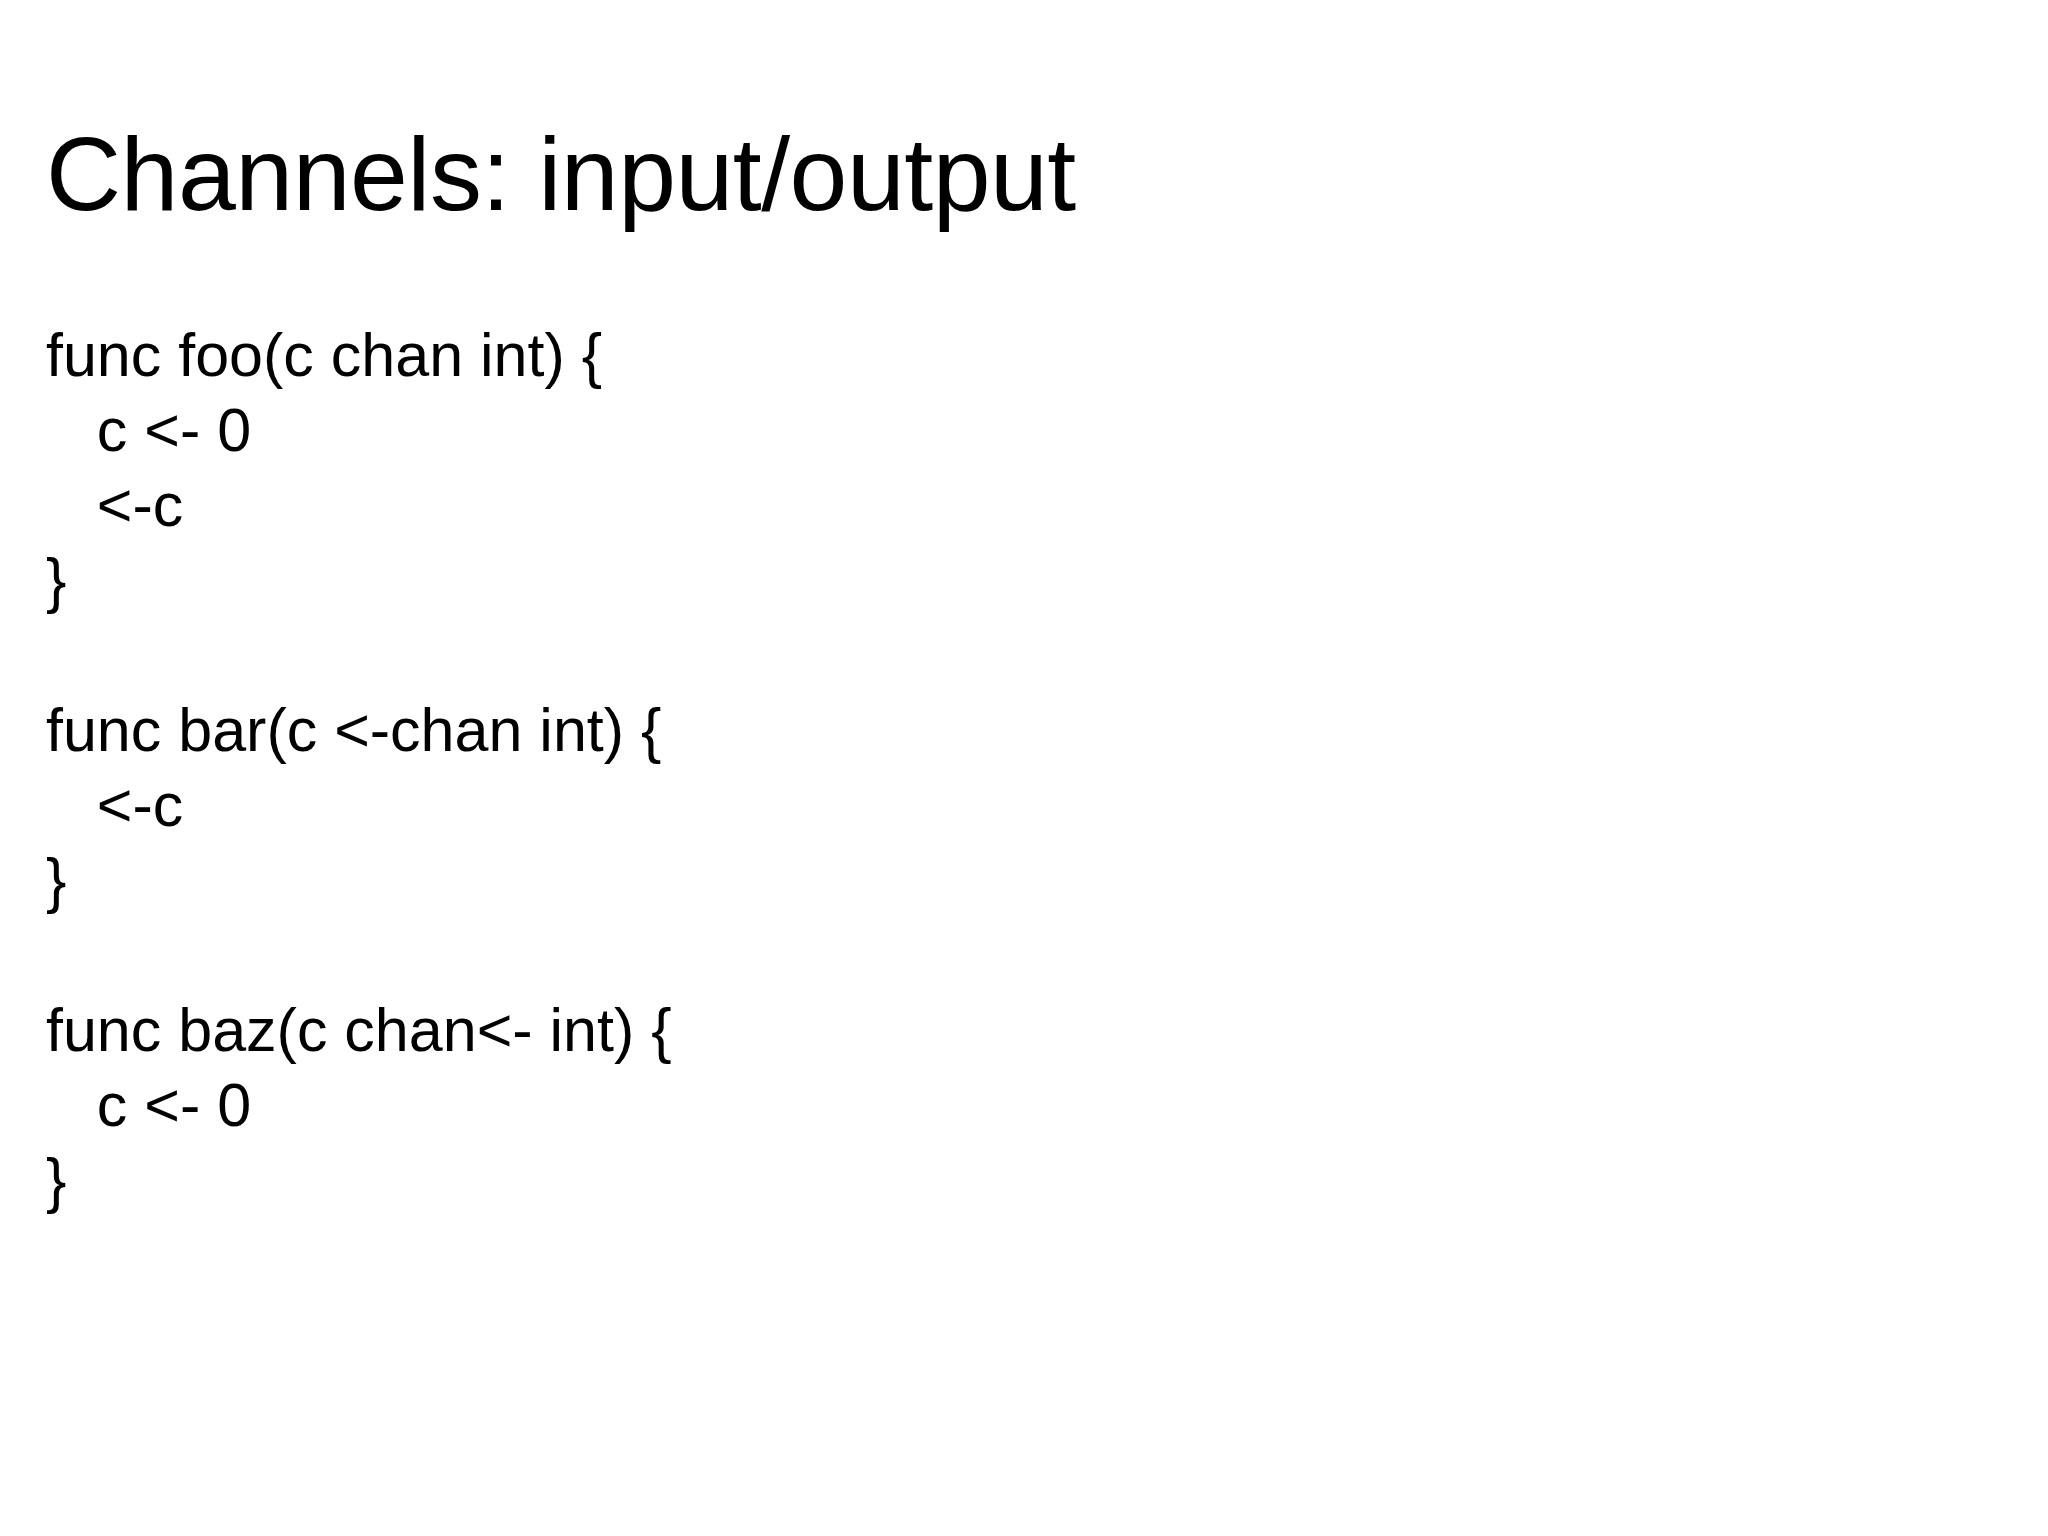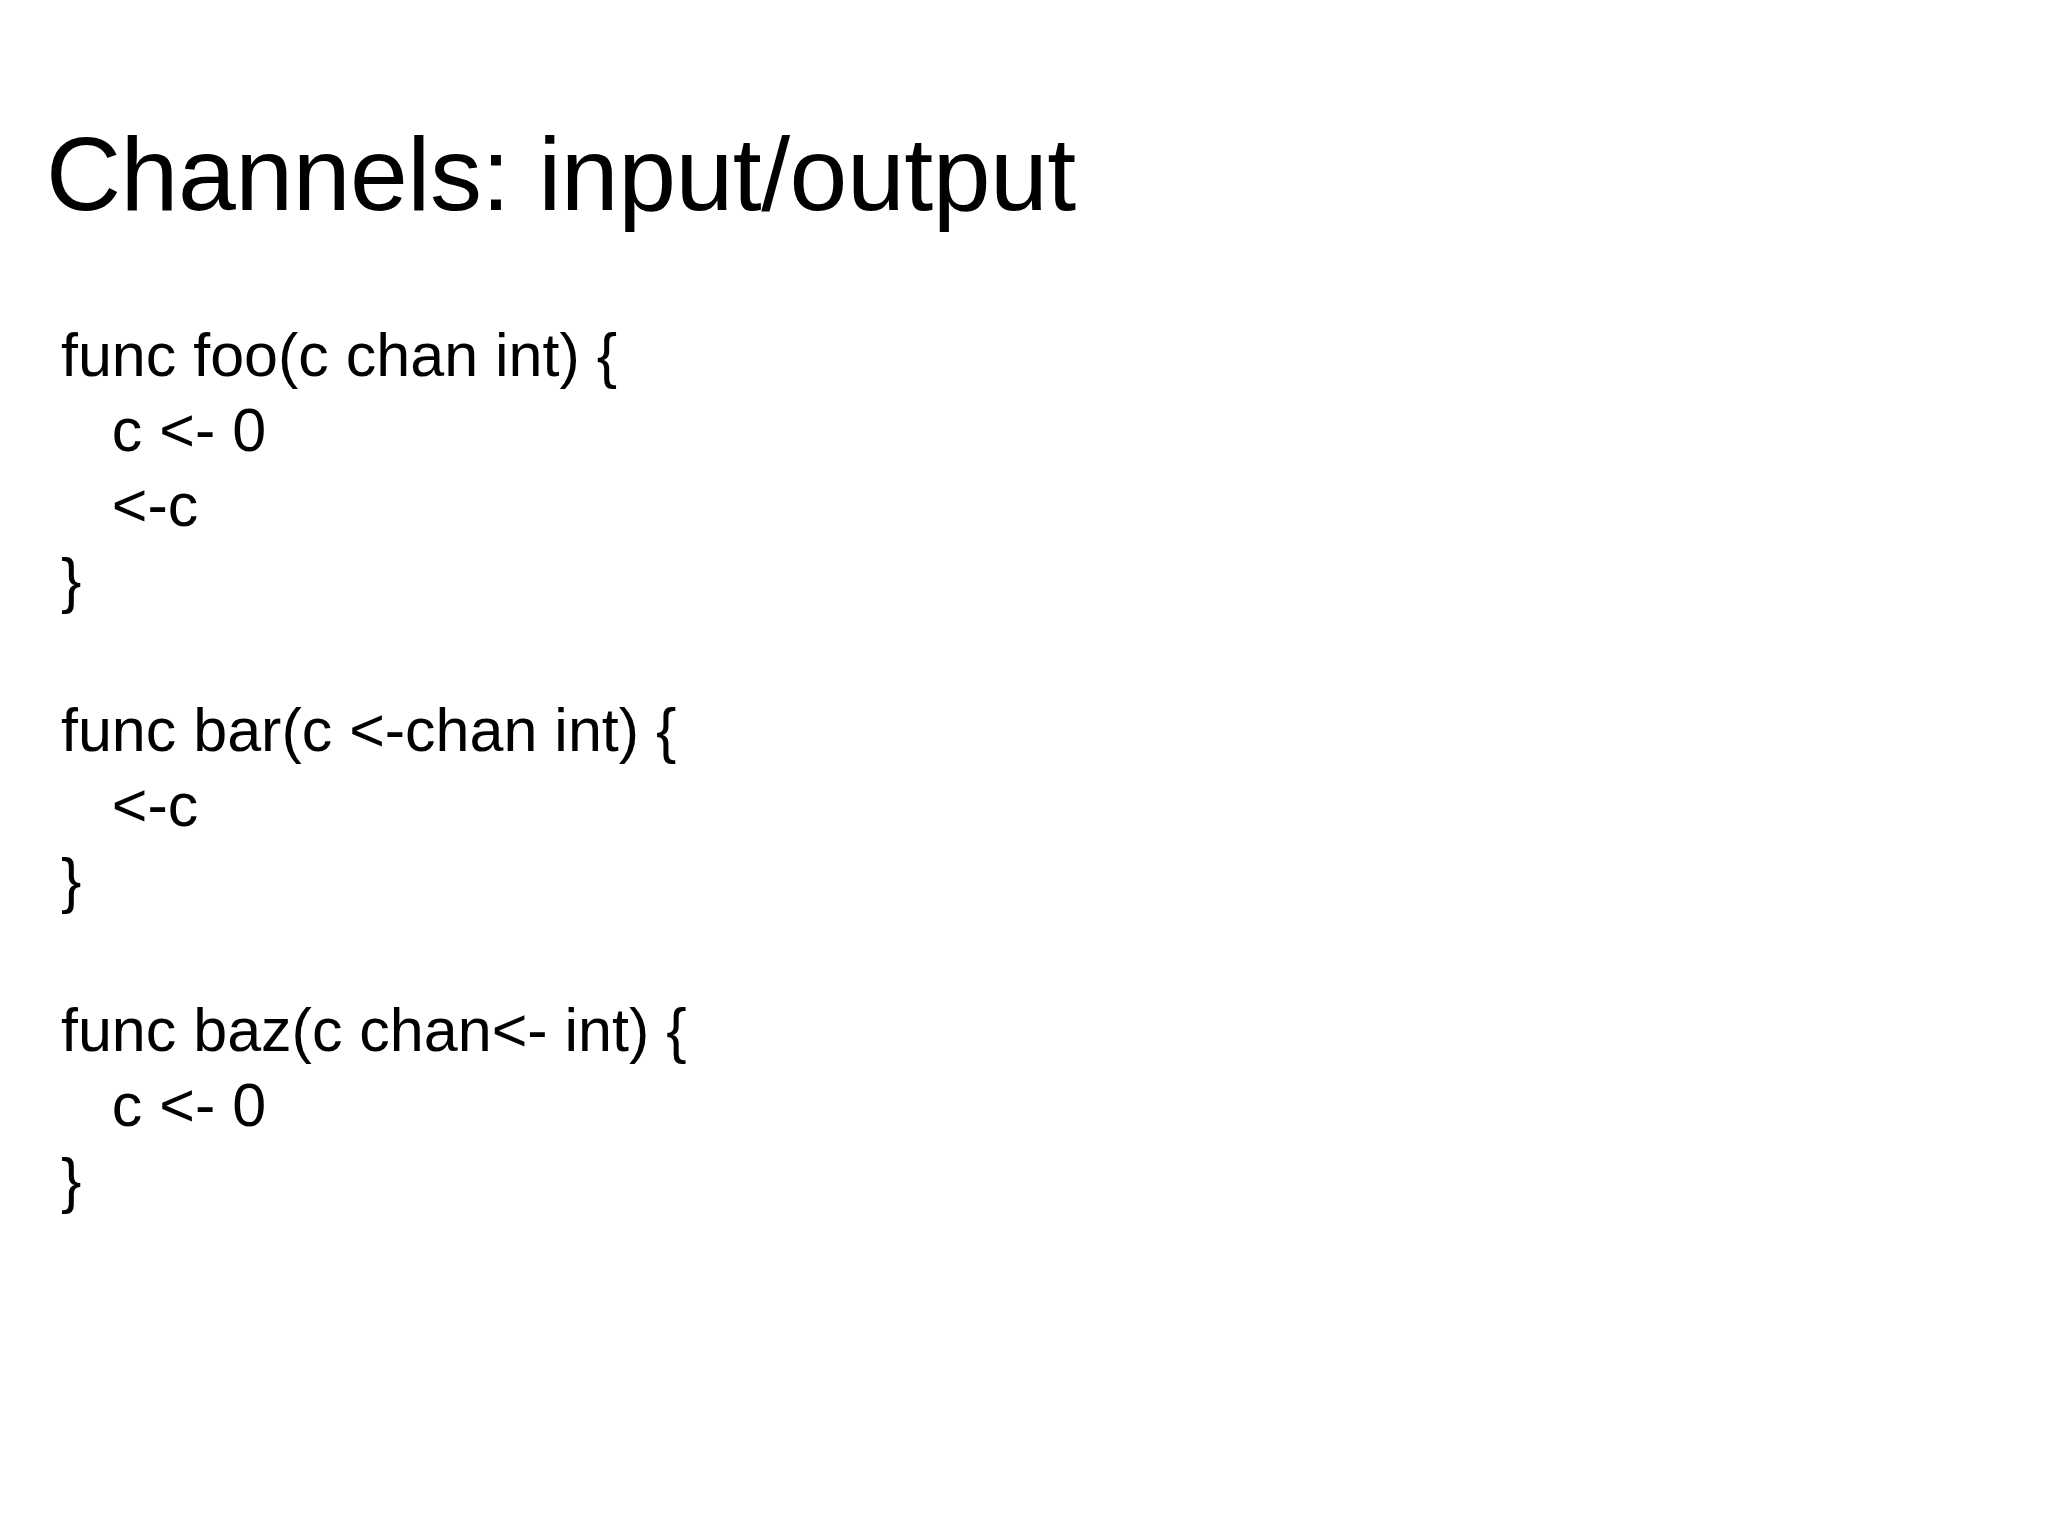--- a/index.html
+++ b/index.html
@@ -38,21 +38,21 @@
   }
 
   .slide-body {
     position: absolute;
     left: 46px;
     top: 318px;
     width: 1900px;
   }
 
   .code-block {
-    margin: 0 0 0 15px;
+    margin: 0 0 0 0;
   }
 
   .code-line {
     font-family: "Liberation Sans", sans-serif;
     font-size: 61px;
     line-height: 75px;
     font-weight: 400;
     color: #000000;
     white-space: pre;
     letter-spacing: 0px;

